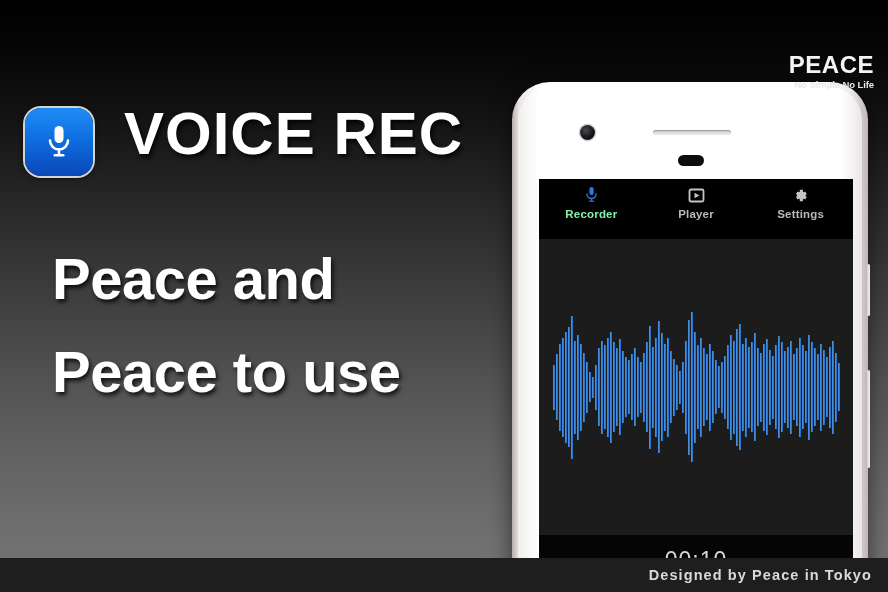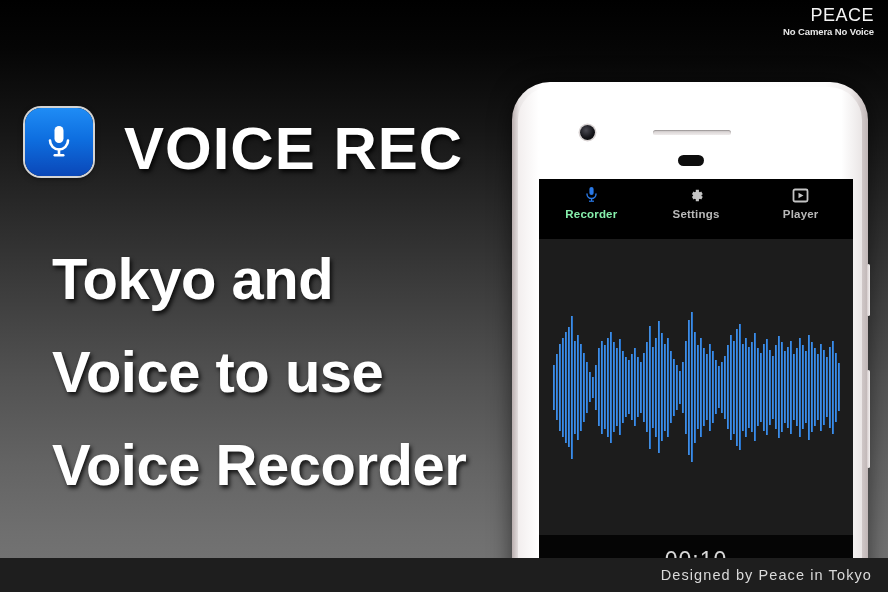--- a/index.html
+++ b/index.html
@@ -30,25 +30,26 @@
   
   .brand {
     position: absolute;
     top: 6px;
     right: 14px;
     text-align: right;
     line-height: 1;
     z-index: 40;
   }
   .brand-name {
-    font-size: 18px;
-    font-weight: normal;
+    font-size: 24px;
+    font-weight: bold;
     color: #f4f4f4;
     letter-spacing: 0.5px;
     display: block;
+    margin-top: 47px;
   }
   .brand-tag {
     font-size: 9.5px;
     font-weight: bold;
     color: #e8e8e8;
     letter-spacing: -0.1px;
     display: block;
     margin-top: 3px;
   }
 
@@ -74,21 +75,20 @@
     left: 124px;
     top: 104px;
     font-size: 60px;
     font-weight: bold;
     color: #ffffff;
     letter-spacing: 1px;
     line-height: 1;
     white-space: nowrap;
     text-shadow: 2px 3px 4px rgba(0,0,0,0.85);
     font-stretch: condensed;
-    margin-top: 15px;
   }
 
   .tagline {
     position: absolute;
     left: 52px;
     top: 232px;
     width: 460px;
   }
   .tagline-line {
     font-size: 58px;
@@ -275,49 +275,49 @@
     font-size: 14.5px;
     color: #d2d2d2;
   }
   .designed {
     position: absolute;
     right: 16px;
     top: 9px;
     font-size: 14.5px;
     color: #dadada;
     letter-spacing: 1.1px;
+    font-weight: bold;
   }
 </style>
 </head>
 <body>
 
 <div id="stage">
 
   <div class="brand">
     <span class="brand-name">PEACE</span>
-    <span class="brand-tag">No Camera No Voice</span>
+    <span class="brand-tag">No Simple No Life</span>
   </div>
 
   <div class="app-icon">
     <span>
       <svg width="30" height="40" viewBox="0 0 30 40">
         <rect x="10.5" y="4" width="9" height="17" rx="4.5" fill="#ffffff"></rect>
         <path d="M6 18.5 a9 9 0 0 0 18 0" stroke="#ffffff" stroke-width="2.6" fill="none" stroke-linecap="round"></path>
         <rect x="13.7" y="26.5" width="2.6" height="6" fill="#ffffff"></rect>
         <rect x="9.5" y="32" width="11" height="2.4" rx="1.2" fill="#ffffff"></rect>
       </svg>
     </span>
   </div>
 
   <div class="app-title">VOICE  REC</div>
 
   <div class="tagline">
-    <div class="tagline-line">Tokyo and</div>
-    <div class="tagline-line">Voice to use</div>
-    <div class="tagline-line">Voice Recorder</div>
+    <div class="tagline-line">Peace and</div>
+    <div class="tagline-line">Peace to use</div>
   </div>
 
   <div class="phone">
     <div class="phone-inner">
       <div class="front-camera"></div>
       <div class="earpiece"></div>
       <div class="sensor-pill"></div>
 
       <div class="screen">
 
@@ -328,35 +328,35 @@
                 <rect x="4.4" y="1" width="4.2" height="8" rx="2.1" fill="#2979e8"></rect>
                 <path d="M2 8 a4.5 4.5 0 0 0 9 0" stroke="#2979e8" stroke-width="1.4" fill="none" stroke-linecap="round"></path>
                 <rect x="6" y="12" width="1.2" height="3" fill="#2979e8"></rect>
                 <rect x="4" y="14.6" width="5" height="1.2" fill="#2979e8"></rect>
               </svg>
             </span>
             <span class="tab-label">Recorder</span>
           </div>
           <div class="tab">
             <span class="tab-icon">
+              <svg width="17" height="15" viewBox="0 0 17 15">
+                <rect x="1.5" y="1.5" width="14" height="12" rx="1.5" fill="none" stroke="#c4c4c4" stroke-width="1.8"></rect>
+                <polygon points="6.5,4.8 11.5,7.5 6.5,10.2" fill="#c4c4c4"></polygon>
+              </svg>
+            </span>
+            <span class="tab-label">Player</span>
+          </div>
+          <div class="tab">
+            <span class="tab-icon">
               <svg width="17" height="17" viewBox="0 0 20 20">
                 <path fill="#c4c4c4" d="M10 6.4a3.6 3.6 0 1 0 0 7.2 3.6 3.6 0 0 0 0-7.2zm0 5.4a1.8 1.8 0 1 1 0-3.6 1.8 1.8 0 0 1 0 3.6z"></path>
                 <path fill="#c4c4c4" d="M17.4 11.6l-1.5-.9c.1-.45.1-.95 0-1.4l1.5-.9-1.8-3.1-1.55.85a6.2 6.2 0 0 0-1.2-.7V3.2h-3.7v2.25c-.43.17-.83.4-1.2.7L6.4 5.3 4.6 8.4l1.5.9c-.1.45-.1.95 0 1.4l-1.5.9 1.8 3.1 1.55-.85c.37.3.77.53 1.2.7v2.25h3.7v-2.25c.43-.17.83-.4 1.2-.7l1.55.85 1.8-3.1z"></path>
               </svg>
             </span>
             <span class="tab-label">Settings</span>
-          </div>
-          <div class="tab">
-            <span class="tab-icon">
-              <svg width="17" height="15" viewBox="0 0 17 15">
-                <rect x="1.5" y="1.5" width="14" height="12" rx="1.5" fill="none" stroke="#c4c4c4" stroke-width="1.8"></rect>
-                <polygon points="6.5,4.8 11.5,7.5 6.5,10.2" fill="#c4c4c4"></polygon>
-              </svg>
-            </span>
-            <span class="tab-label">Player</span>
           </div>
         </div>
 
         <div class="wave-area">
           <div class="waveform" id="waveform">
               <span class="wbar" style="height: 45px;"></span>
               <span class="wbar" style="height: 66px;"></span>
               <span class="wbar" style="height: 87px;"></span>
               <span class="wbar" style="height: 99px;"></span>
               <span class="wbar" style="height: 111px;"></span>

